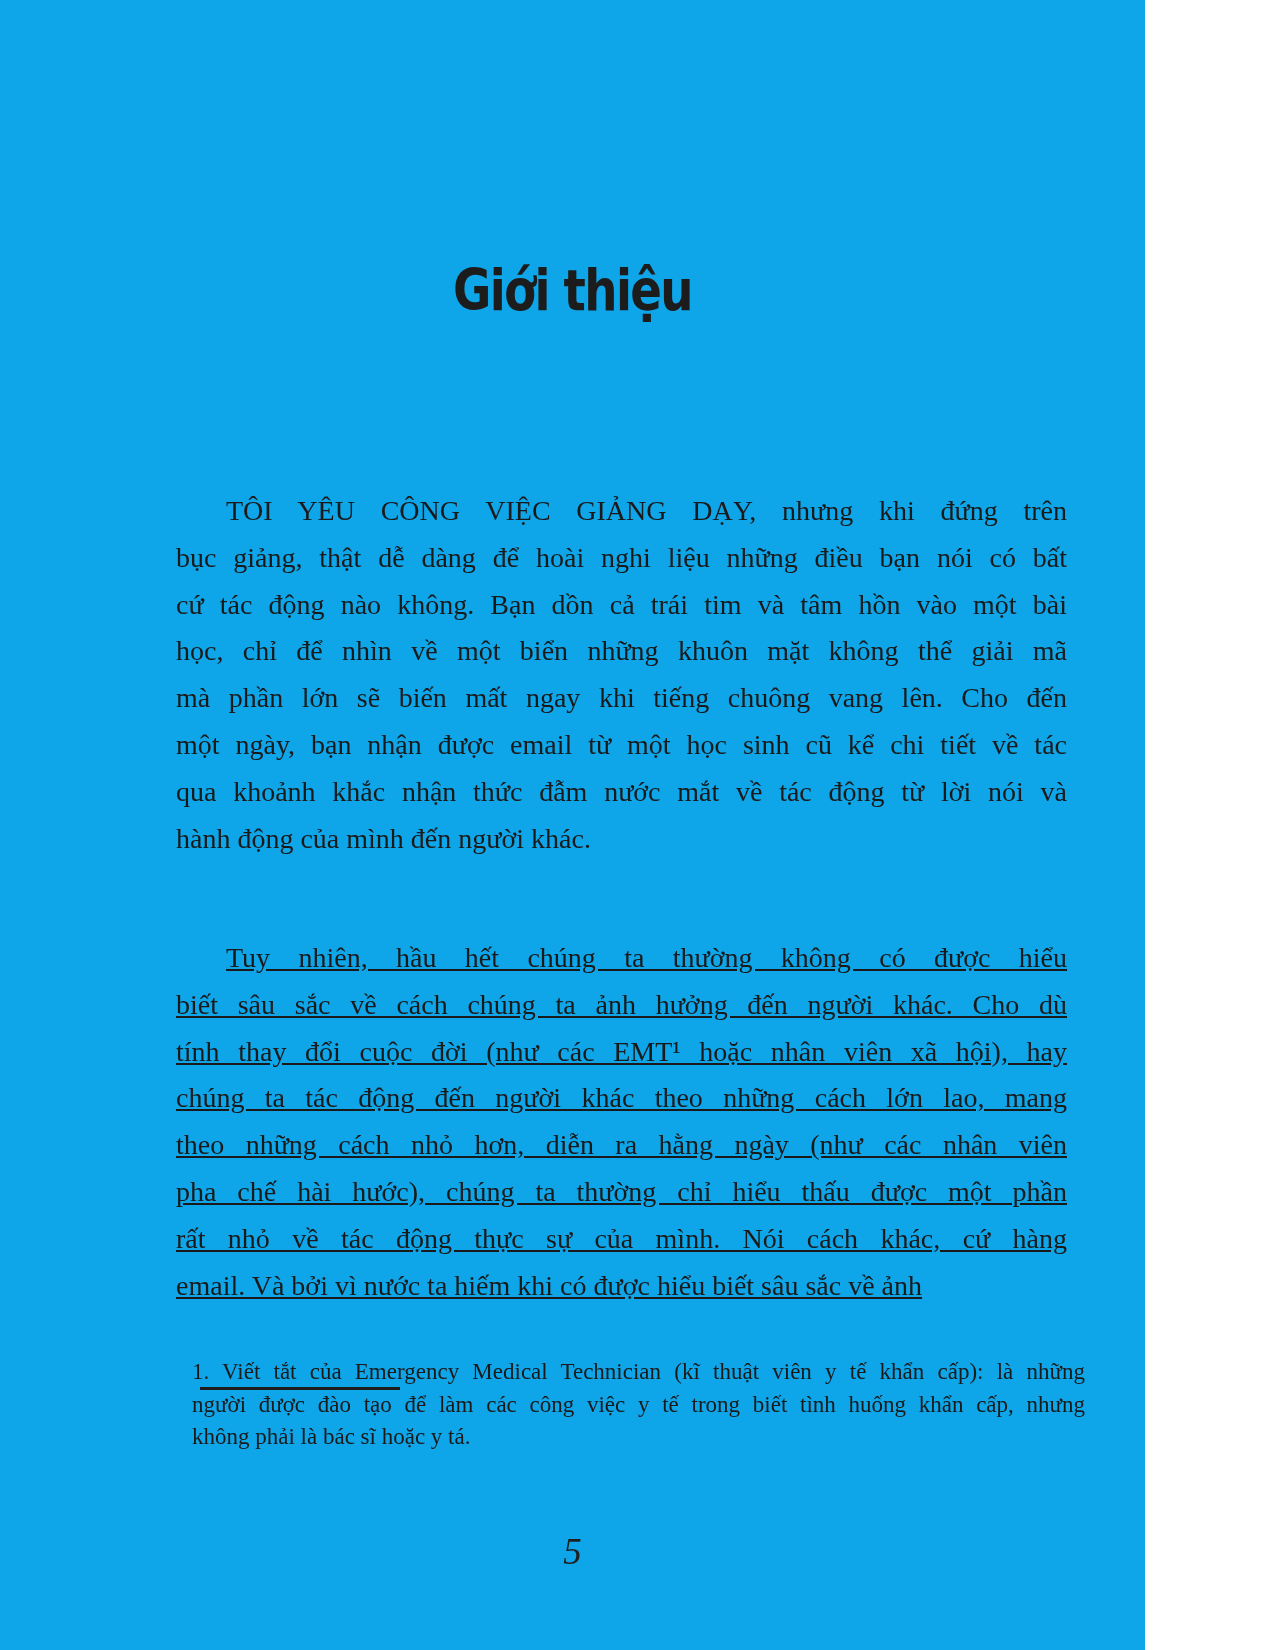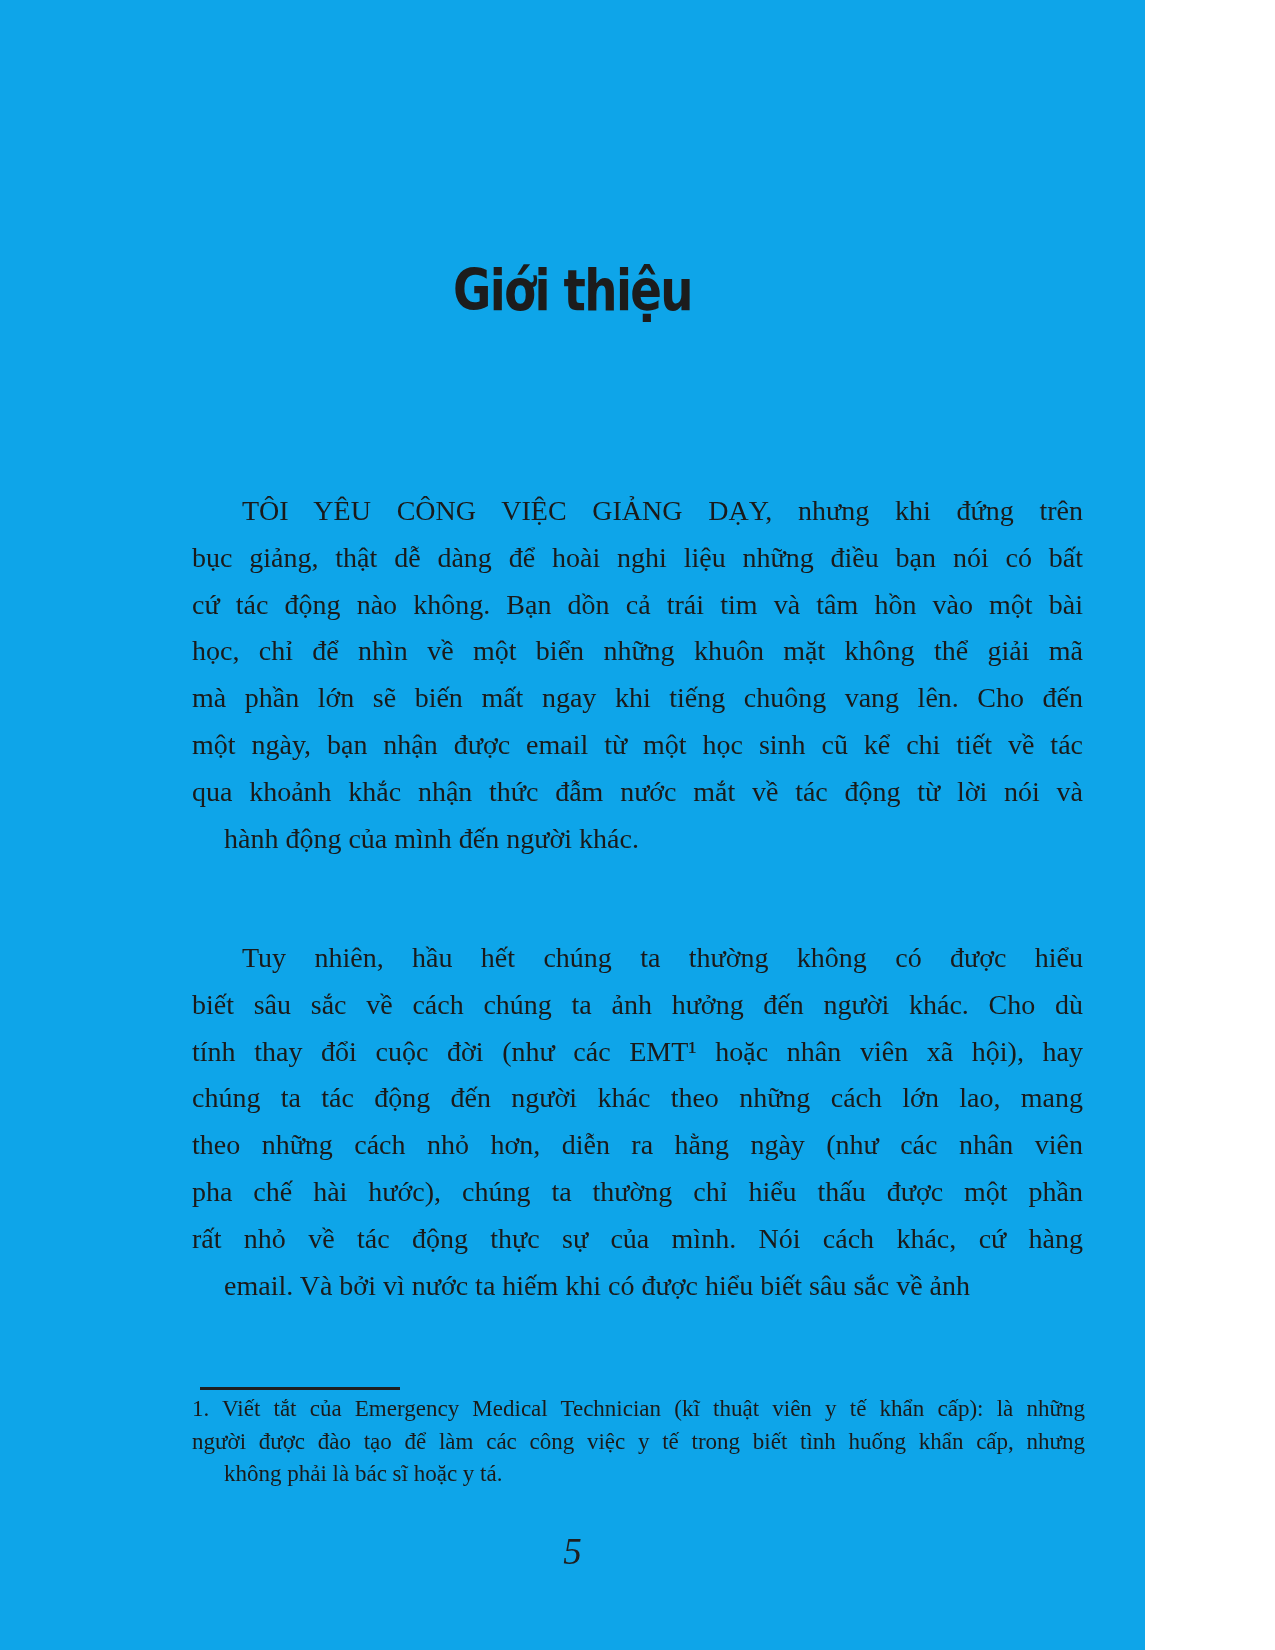--- a/index.html
+++ b/index.html
@@ -27,47 +27,47 @@
     font-weight: bold;
     font-size: 57px;
     line-height: 1;
     letter-spacing: -2px;
     color: #1c1c1c;
     transform: scaleX(0.82);
     transform-origin: 50% 50%;
   }
   .body-text {
     position: absolute;
-    left: 192px;
+    left: 176px;
     width: 891px;
     font-size: 28px;
     line-height: 46.8px;
     color: #1a1a1a;
   }
   .para-1 { top: 488px; }
-  .para-2 { top: 935px; }
+  .para-2 { top: 935px; text-decoration: underline; }
   .line {
     text-align: justify;
     text-align-last: justify;
   }
   .line.indent { padding-left: 50px; }
-  .line.para-last { text-align-last: left; margin-left: 32px; }
+  .line.para-last { text-align-last: left; }
   .footnote-rule {
     position: absolute;
     left: 200px;
     top: 1387px;
     width: 200px;
     height: 3px;
     background: #1e1e1e;
   }
   .footnote {
     position: absolute;
     left: 192px;
     width: 893px;
-    top: 1393px;
+    top: 1356px;
     font-size: 23px;
     line-height: 32.6px;
     color: #1a1a1a;
   }
   .page-number {
     position: absolute;
     left: 0;
     top: 1530px;
     width: 100%;
     text-align: center;

